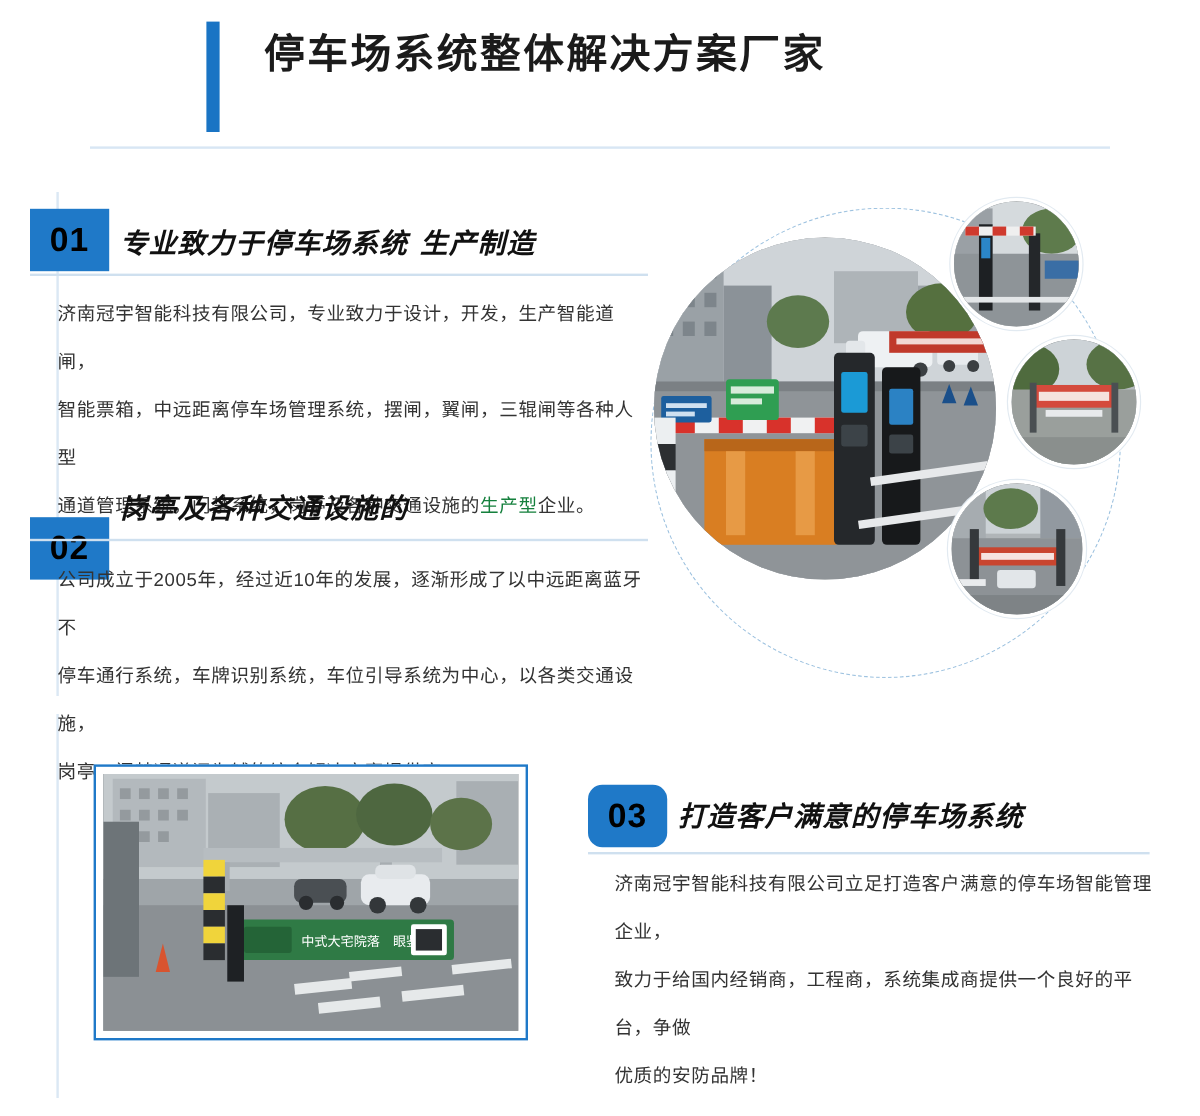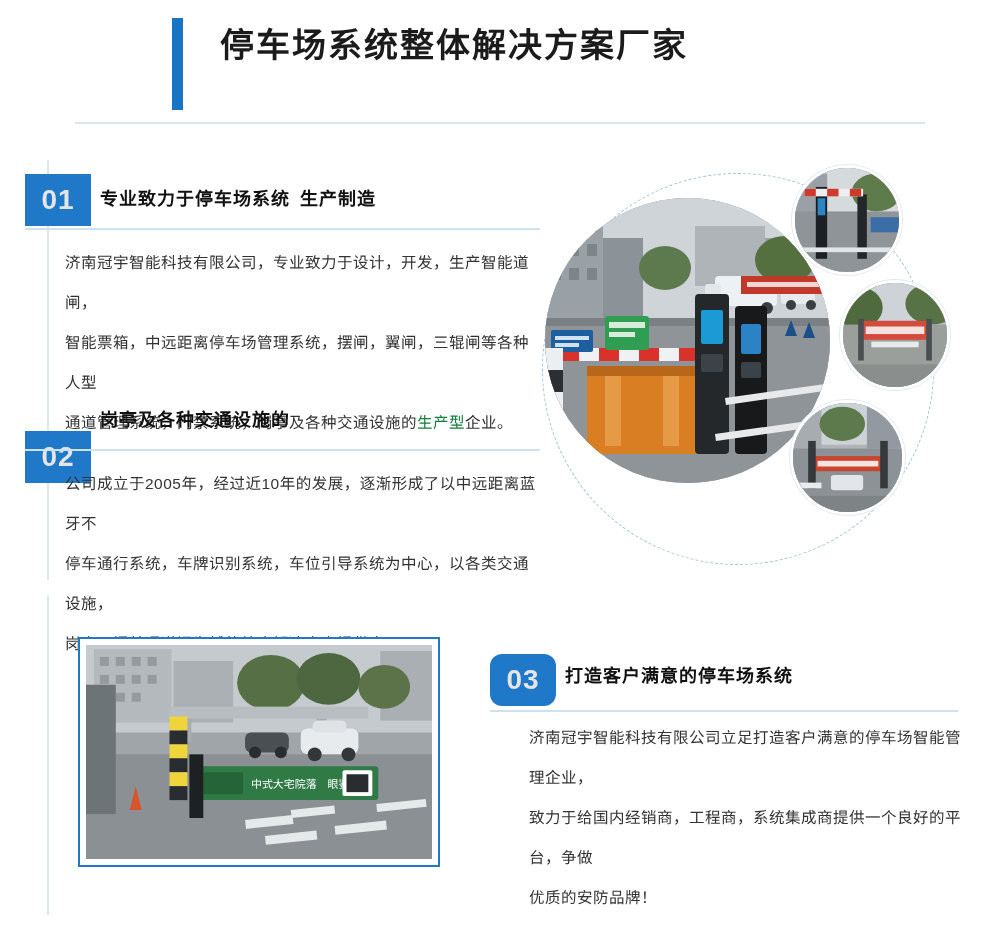--- a/index.html
+++ b/index.html
@@ -64,51 +64,51 @@
     letter-spacing: -3px;
     margin-right: 10px;
   }
 
   
   .num-badge {
     position: absolute;
     width: 66px;
     height: 52px;
     background: #1f79c8;
-    color: #e5e5e5;
+    color: #000000;
     font-size: 28px;
     font-weight: bold;
     text-align: center;
     line-height: 52px;
     letter-spacing: 1px;
   }
   .sec-title {
     position: absolute;
-    font-size: 18px;
+    font-size: 23px;
     font-weight: bold;
     color: #111111;
     letter-spacing: 1px;
     white-space: nowrap;
+    font-style: italic;
   }
   .sec-title .thin {
     font-weight: bold;
     color: #111111;
   }
   .sec-underline {
     position: absolute;
     height: 2px;
     background: #cfe0ef;
   }
   .body-text {
     position: absolute;
     font-size: 15.5px;
     color: #333333;
     line-height: 40px;
     letter-spacing: 0.5px;
-    padding-left: 17px;
   }
   .body-text .hl { color: #15803d; }
 
   
   .photo-cluster {
     position: absolute;
     left: 520px;
     top: 165px;
     width: 470px;
     height: 410px;

